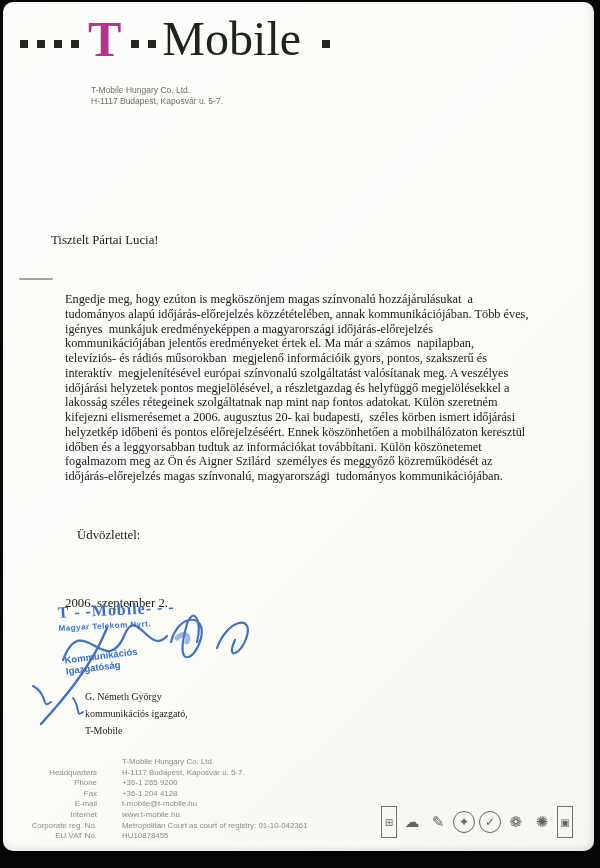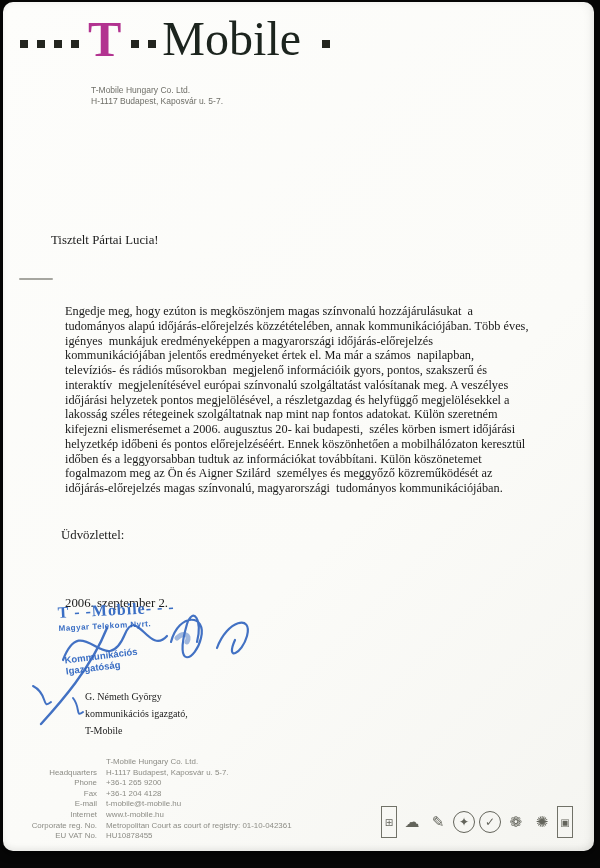--- a/index.html
+++ b/index.html
@@ -14,37 +14,37 @@
   .logo-row{position:absolute;left:12px;top:14px;display:flex;align-items:center;height:46px;}
   .logo-dot{width:8px;height:8px;background:#23251f;display:inline-block;margin:10px 4.5px 0 4.5px;}
   .logo-t{font-size:50px;line-height:44px;font-weight:bold;color:#b23390;margin:0 5px;font-family:"Liberation Serif",serif;}
   .logo-word{font-size:48px;line-height:44px;color:#1c241e;margin:0 16px 0 2px;font-family:"Liberation Serif",serif;}
   .sender{position:absolute;left:88px;top:83px;font-family:"Liberation Sans",sans-serif;
           font-size:8.5px;line-height:11px;color:#6f6f68;}
   
   .recipient{position:absolute;left:62px;top:137px;font-size:12.8px;line-height:15.5px;}
   .fold-mark{position:absolute;left:16px;top:276px;width:34px;height:2px;background:#a6a6a0;border-radius:1px;}
   .salutation{position:absolute;left:48px;top:231px;font-size:12.8px;}
-  .body-text{position:absolute;left:62px;top:302px;width:476px;font-size:12.3px;line-height:14.75px;
+  .body-text{position:absolute;left:62px;top:290px;width:476px;font-size:12.3px;line-height:14.75px;
              white-space:pre-wrap;color:#191919;font-family:Liberation Serif, serif;}
-  .closing{position:absolute;left:58px;top:526px;font-size:12.8px;}
+  .closing{position:absolute;left:74px;top:526px;font-size:12.8px;}
   .date{position:absolute;left:62px;top:594px;font-size:12.8px;}
   
   .stamp{position:absolute;left:55px;top:599px;transform:rotate(-3deg);color:#3a6ec4;}
   .stamp-brand{font-size:16px;font-weight:bold;letter-spacing:1px;font-family:"Liberation Serif",serif;}
   .stamp-co{font-size:8px;font-weight:bold;margin-top:2px;font-family:"Liberation Sans",sans-serif;letter-spacing:.5px;}
   .stamp-dept{position:absolute;left:62px;top:648px;transform:rotate(-7deg);color:#3a6ec4;
               font-family:"Liberation Sans",sans-serif;font-size:9.5px;font-weight:bold;line-height:11px;}
   .sig-svg{position:absolute;left:18px;top:588px;}
   .signer{position:absolute;left:82px;top:686px;font-size:10px;line-height:17px;}
   
   .footer{position:absolute;left:28px;top:755px;font-family:"Liberation Sans",sans-serif;
           font-size:7.9px;line-height:10.6px;color:#8c8c85;}
   .footer-row{display:flex;}
-  .footer-label{width:66px;text-align:right;margin-right:9px;flex:none;}
+  .footer-label{width:66px;text-align:right;margin-right:25px;flex:none;}
   .footer-value{white-space:nowrap;}
   .certs{position:absolute;left:378px;top:804px;display:flex;align-items:center;gap:4px;color:#4a4b41;}
   .cert{width:22px;height:28px;display:flex;align-items:center;justify-content:center;
         font-size:15px;font-family:"DejaVu Sans",sans-serif;opacity:.85;}
   .cert.boxed{border:1px solid #5a5b50;height:30px;width:14px;font-size:10px;}
   .cert.round{border:1.4px solid #4a4b41;border-radius:50%;width:20px;height:20px;font-size:12px;}
 </style>
 </head>
 <body>
 

